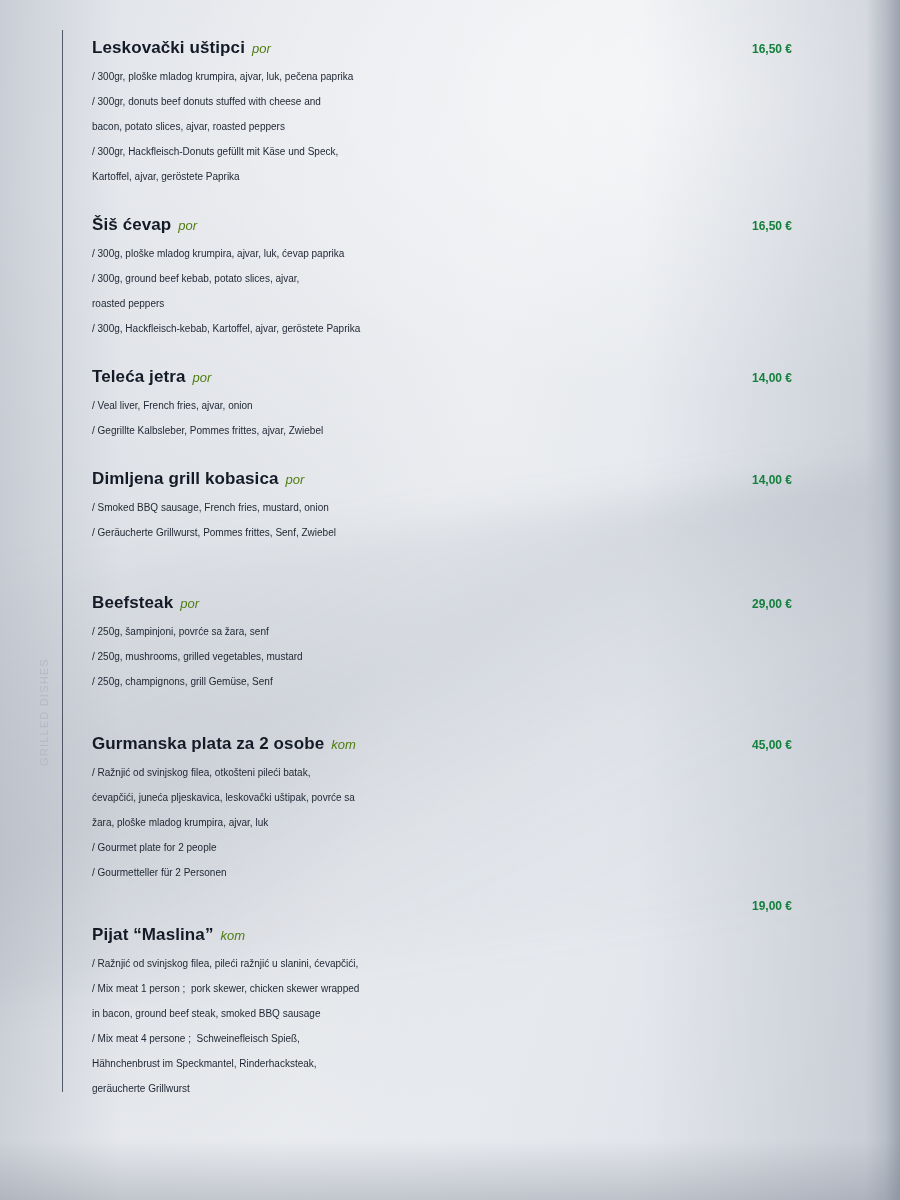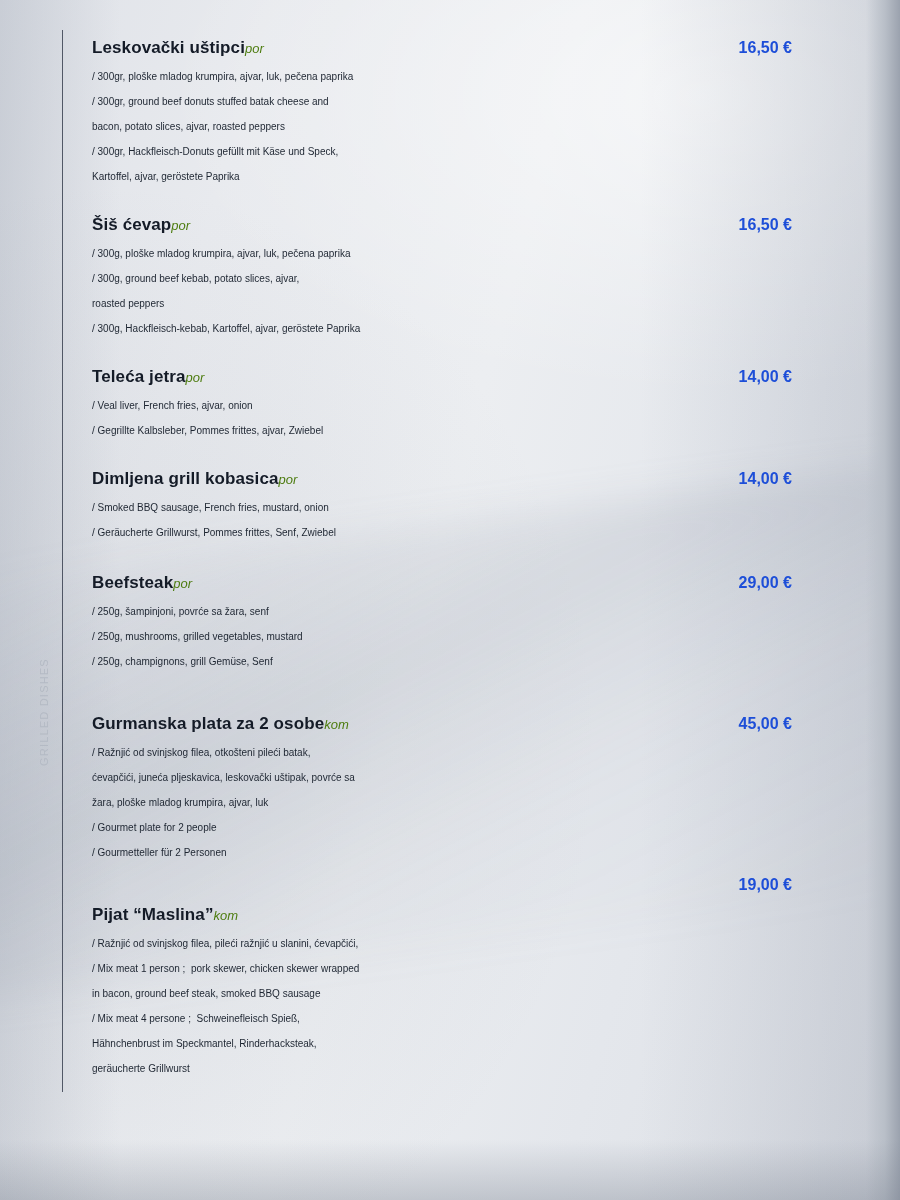--- a/index.html
+++ b/index.html
@@ -102,52 +102,52 @@
     margin-bottom: 26px;
   }
   .item-head {
     display: flex;
     align-items: baseline;
     justify-content: space-between;
   }
   .name-wrap {
     display: flex;
     align-items: baseline;
-    gap: 0;
+    gap: 7px;
   }
   .name {
     font-size: 17px;
     font-weight: bold;
     letter-spacing: 0.1px;
     color: #141b27;
   }
   .unit {
     font-size: 13px;
     font-style: italic;
     color: #4d7c0f;
   }
   .price {
-    font-size: 16px;
+    font-size: 12px;
     font-weight: bold;
-    color: #1d4ed8;
+    color: #15803d;
     white-space: nowrap;
     padding-left: 14px;
   }
   .desc {
     margin-top: 6px;
   }
   .desc .line {
     font-size: 10px;
     line-height: 25px;
     color: #1d2531;
     white-space: pre-wrap;
   }
 
   
-  .gap-lg { margin-bottom: 28px; }
+  .gap-lg { margin-bottom: 48px; }
   .gap-xl { margin-bottom: 40px; }
   .price-float-up { position: relative; top: -30px; }
 </style>
 </head>
 <body>
 
 <div id="paper"></div>
 <div id="shade1"></div>
 <div id="shade2"></div>
 <div id="shade3"></div>
@@ -162,37 +162,37 @@
   <div class="item">
     <div class="item-head">
       <div class="name-wrap">
         <span class="name">Leskovački uštipci</span>
         <span class="unit">por</span>
       </div>
       <span class="price">16,50 €</span>
     </div>
     <div class="desc">
       <div class="line">/ 300gr, ploške mladog krumpira, ajvar, luk, pečena paprika</div>
-      <div class="line">/ 300gr, ground beef donuts stuffed batak cheese and</div>
+      <div class="line">/ 300gr, donuts beef donuts stuffed with cheese and</div>
       <div class="line">bacon, potato slices, ajvar, roasted peppers</div>
       <div class="line">/ 300gr, Hackfleisch-Donuts gefüllt mit Käse und Speck,</div>
       <div class="line">Kartoffel, ajvar, geröstete Paprika</div>
     </div>
   </div>
 
   <div class="item">
     <div class="item-head">
       <div class="name-wrap">
         <span class="name">Šiš ćevap</span>
         <span class="unit">por</span>
       </div>
       <span class="price">16,50 €</span>
     </div>
     <div class="desc">
-      <div class="line">/ 300g, ploške mladog krumpira, ajvar, luk, pečena paprika</div>
+      <div class="line">/ 300g, ploške mladog krumpira, ajvar, luk, ćevap paprika</div>
       <div class="line">/ 300g, ground beef kebab, potato slices, ajvar,</div>
       <div class="line">roasted peppers</div>
       <div class="line">/ 300g, Hackfleisch-kebab, Kartoffel, ajvar, geröstete Paprika</div>
     </div>
   </div>
 
   <div class="item">
     <div class="item-head">
       <div class="name-wrap">
         <span class="name">Teleća jetra</span>

